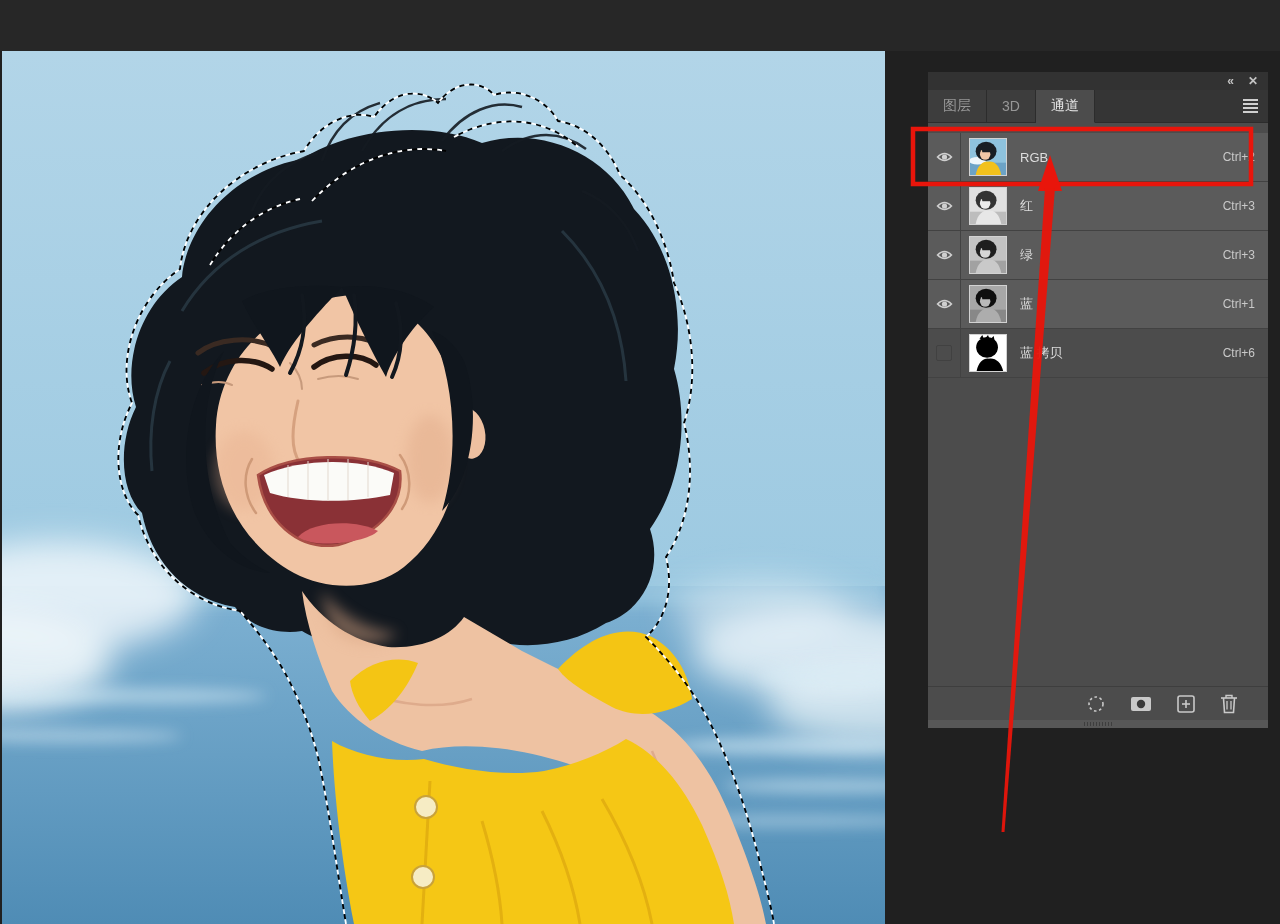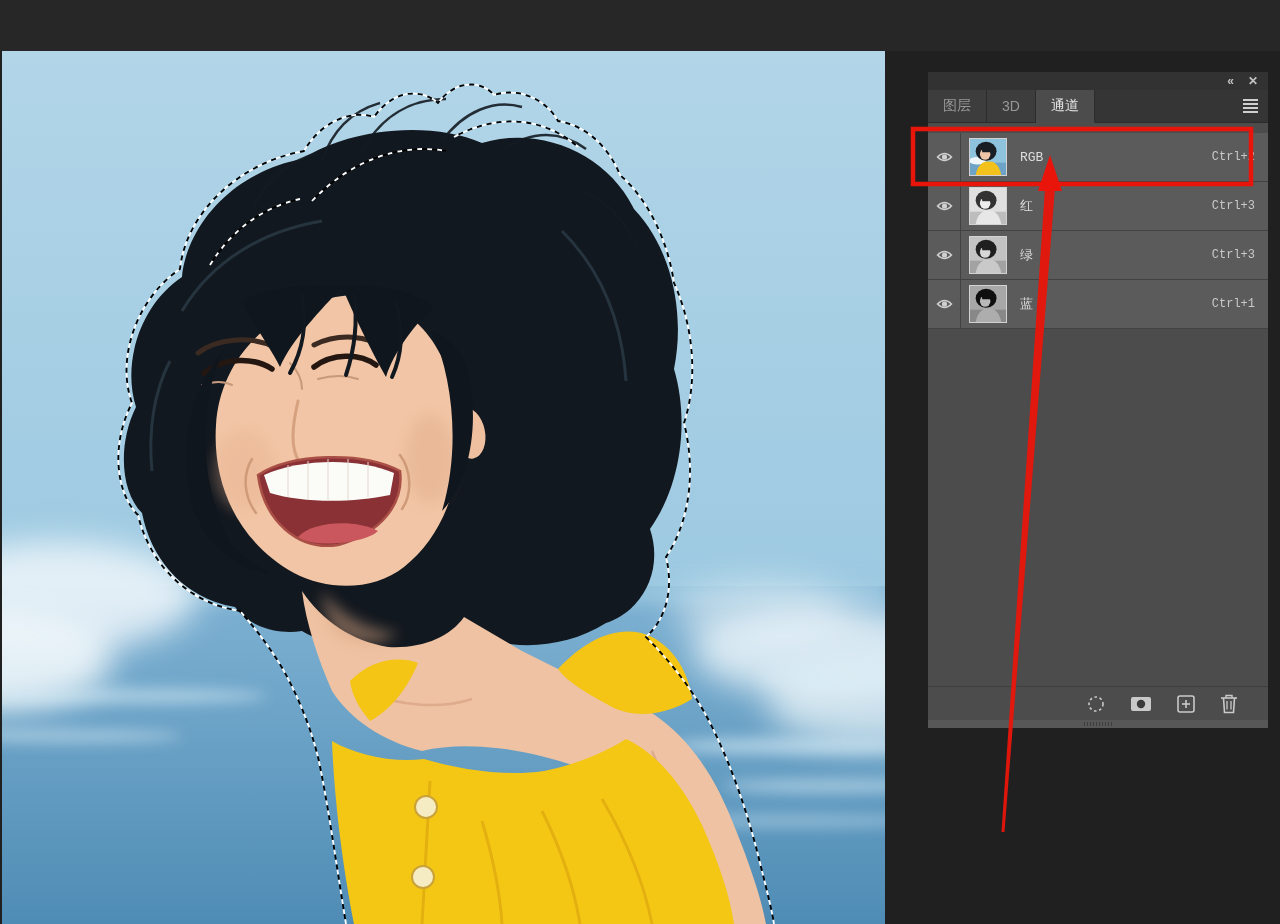--- a/index.html
+++ b/index.html
@@ -18,21 +18,21 @@
   .tabbar{height:33px;background:#353535;display:flex;align-items:stretch;border-bottom:1px solid #2c2c2c;}
   .tab{display:flex;align-items:center;padding:0 15px;font-size:14px;color:#979797;
     background:#3d3d3d;border-right:1px solid #2c2c2c;cursor:pointer;text-align:center;}
   .tab.active{background:#4c4c4c;color:#e3e3e3;border-bottom:1px solid #4c4c4c;margin-bottom:-1px;}
   .tab-spacer{flex:1;display:flex;align-items:center;justify-content:flex-end;padding-right:10px;}
   .burger{display:flex;flex-direction:column;gap:2px;cursor:pointer;}
   .burger i{display:block;width:15px;height:2px;background:#cfcfcf;}
   .rows{padding-top:10px;}
   .row{height:49px;display:flex;align-items:center;background:#4c4c4c;
     border-bottom:1px solid #424242;cursor:pointer;}
-  .row.selected{background:#5b5b5b;font-family:Liberation Mono, monospace;}
+  .row.selected{background:#5b5b5b;}
   .eye-cell{width:33px;align-self:stretch;display:flex;align-items:center;
     justify-content:center;border-right:1px solid #424242;cursor:pointer;}
   .eye-well{width:16px;height:16px;border:1px solid #414141;border-radius:2px;}
   .thumb{width:38px;height:38px;margin-left:8px;border:1px solid #d2d2d2;background:#fff;overflow:hidden;flex:none;}
   .thumb svg{display:block;width:36px;height:36px;}
   .t-red svg{filter:grayscale(1) brightness(1.3) contrast(0.85);}
   .t-green svg{filter:grayscale(1) brightness(1.05);}
   .t-blue svg{filter:grayscale(1) brightness(0.88) contrast(1.1);}
   .name{margin-left:13px;font-size:13px;color:#dedede;flex:1;white-space:nowrap;}
   .shortcut{margin-right:13px;font-size:12px;color:#c9c9c9;}
@@ -298,20 +298,35 @@
           <path d="M6 38 C8 27 15 23 19 24 C26 23 31 28 33 38 Z" fill="#f2c11c"></path>
           <ellipse cx="17" cy="13" rx="11" ry="10" fill="#181e24"></ellipse>
           <ellipse cx="16" cy="16" rx="5.5" ry="6" fill="#f0c6a6"></ellipse>
           <path d="M12 8 C14 6 20 6 24 8 L22 14 L13 14 Z" fill="#181e24"></path>
         </svg>
       </div>
       <div class="name">蓝</div>
       <div class="shortcut">Ctrl+1</div>
     </div>
 
+    <div class="row">
+      <div class="eye-cell">
+        <span class="eye-well"></span>
+      </div>
+      <div class="thumb">
+        <svg viewBox="0 0 38 38">
+          <rect width="38" height="38" fill="#ffffff"></rect>
+          <ellipse cx="18" cy="13" rx="11.5" ry="11" fill="#000000"></ellipse>
+          <path d="M10 4 L13 0 L15 5 L19 0 L21 5 L25 1 L26 6 Z" fill="#000000"></path>
+          <path d="M7 38 C9 28 15 24 20 25 C27 24 33 29 35 38 Z" fill="#000000"></path>
+        </svg>
+      </div>
+      <div class="name">蓝 拷贝</div>
+      <div class="shortcut">Ctrl+6</div>
+    </div>
 
   </div>
 
   <div class="body-space"></div>
 
   <div class="footer">
     <svg class="f-ic" width="20" height="20" viewBox="0 0 20 20">
       <circle cx="10" cy="10" r="7" fill="none" stroke="#c9c9c9" stroke-width="1.6" stroke-dasharray="2.6 2.6"></circle>
     </svg>
     <svg class="f-ic" width="22" height="20" viewBox="0 0 22 20">

